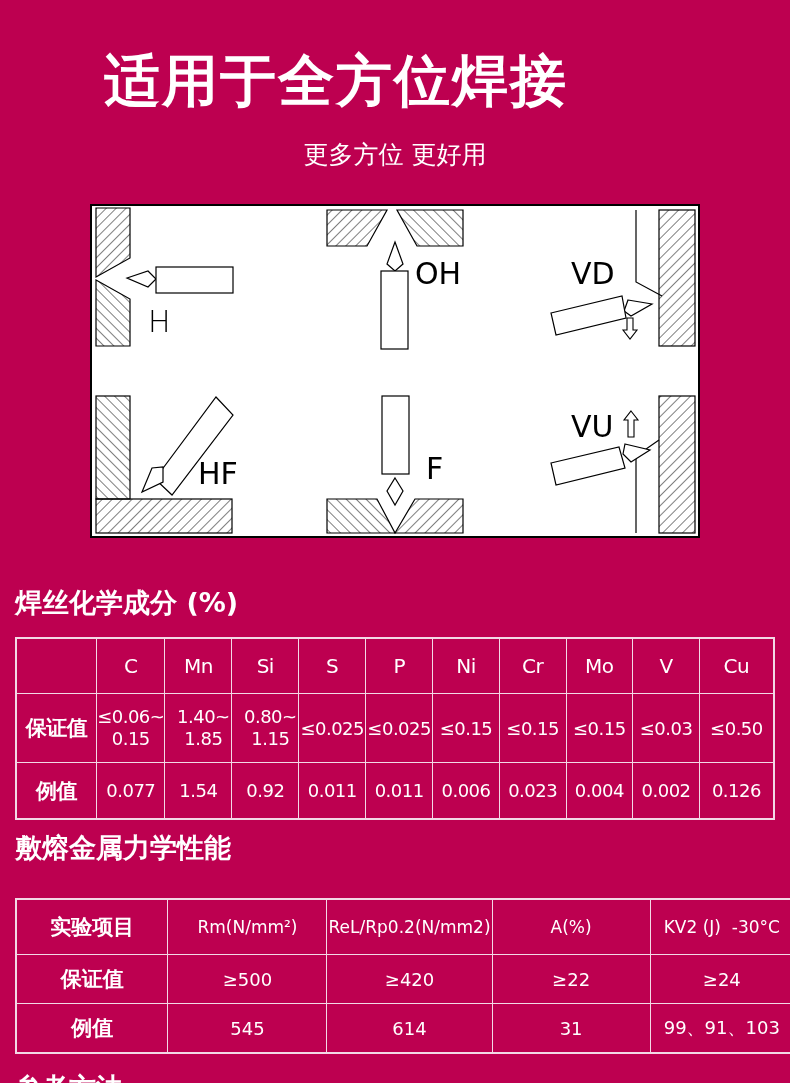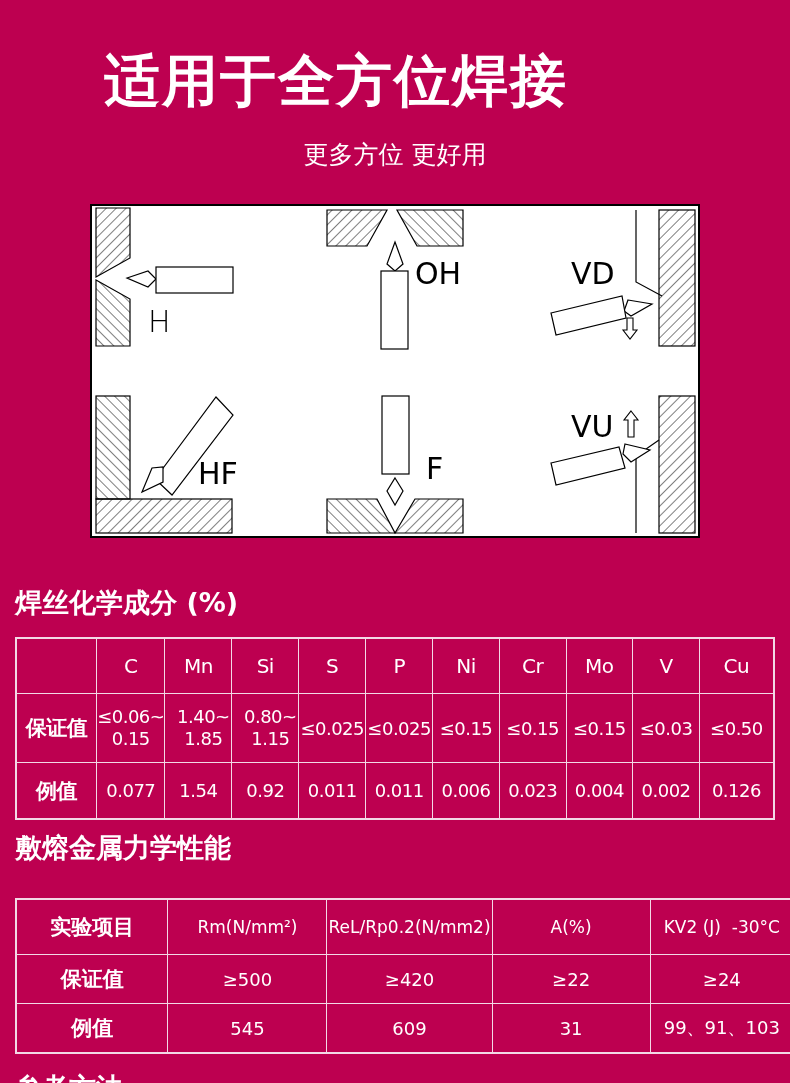--- a/index.html
+++ b/index.html
@@ -204,20 +204,20 @@
   <tr class="g">
     <td class="rowlabel">保证值</td>
     <td>≥500</td>
     <td>≥420</td>
     <td>≥22</td>
     <td>≥24</td>
   </tr>
   <tr class="e">
     <td class="rowlabel">例值</td>
     <td>545</td>
-    <td>609</td>
+    <td>614</td>
     <td>31</td>
     <td>99、91、103</td>
   </tr>
 </tbody>
   </table>
 
 <div class="cut-title">参考方法</div>
 
 </body></html>

